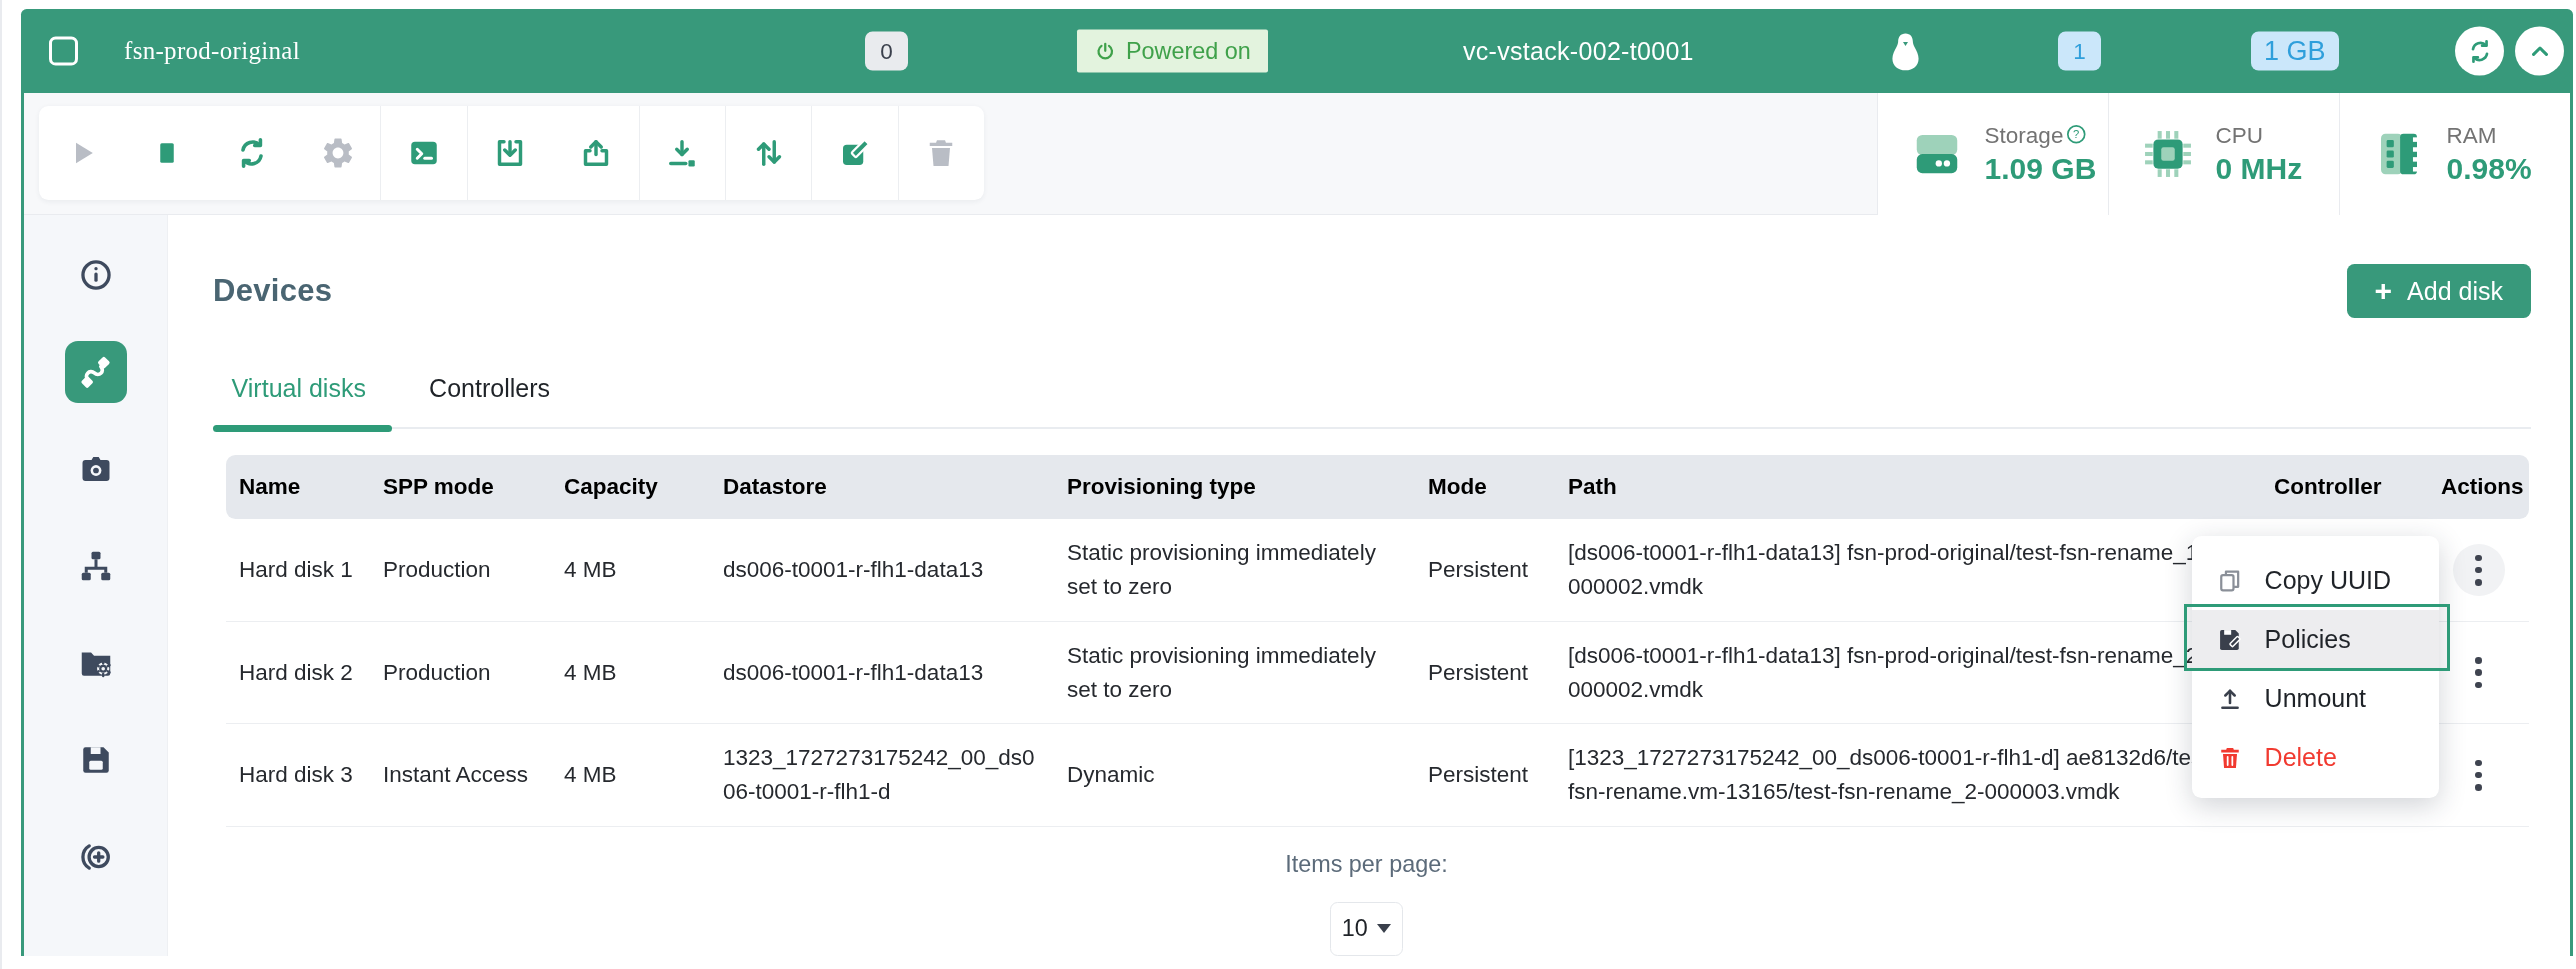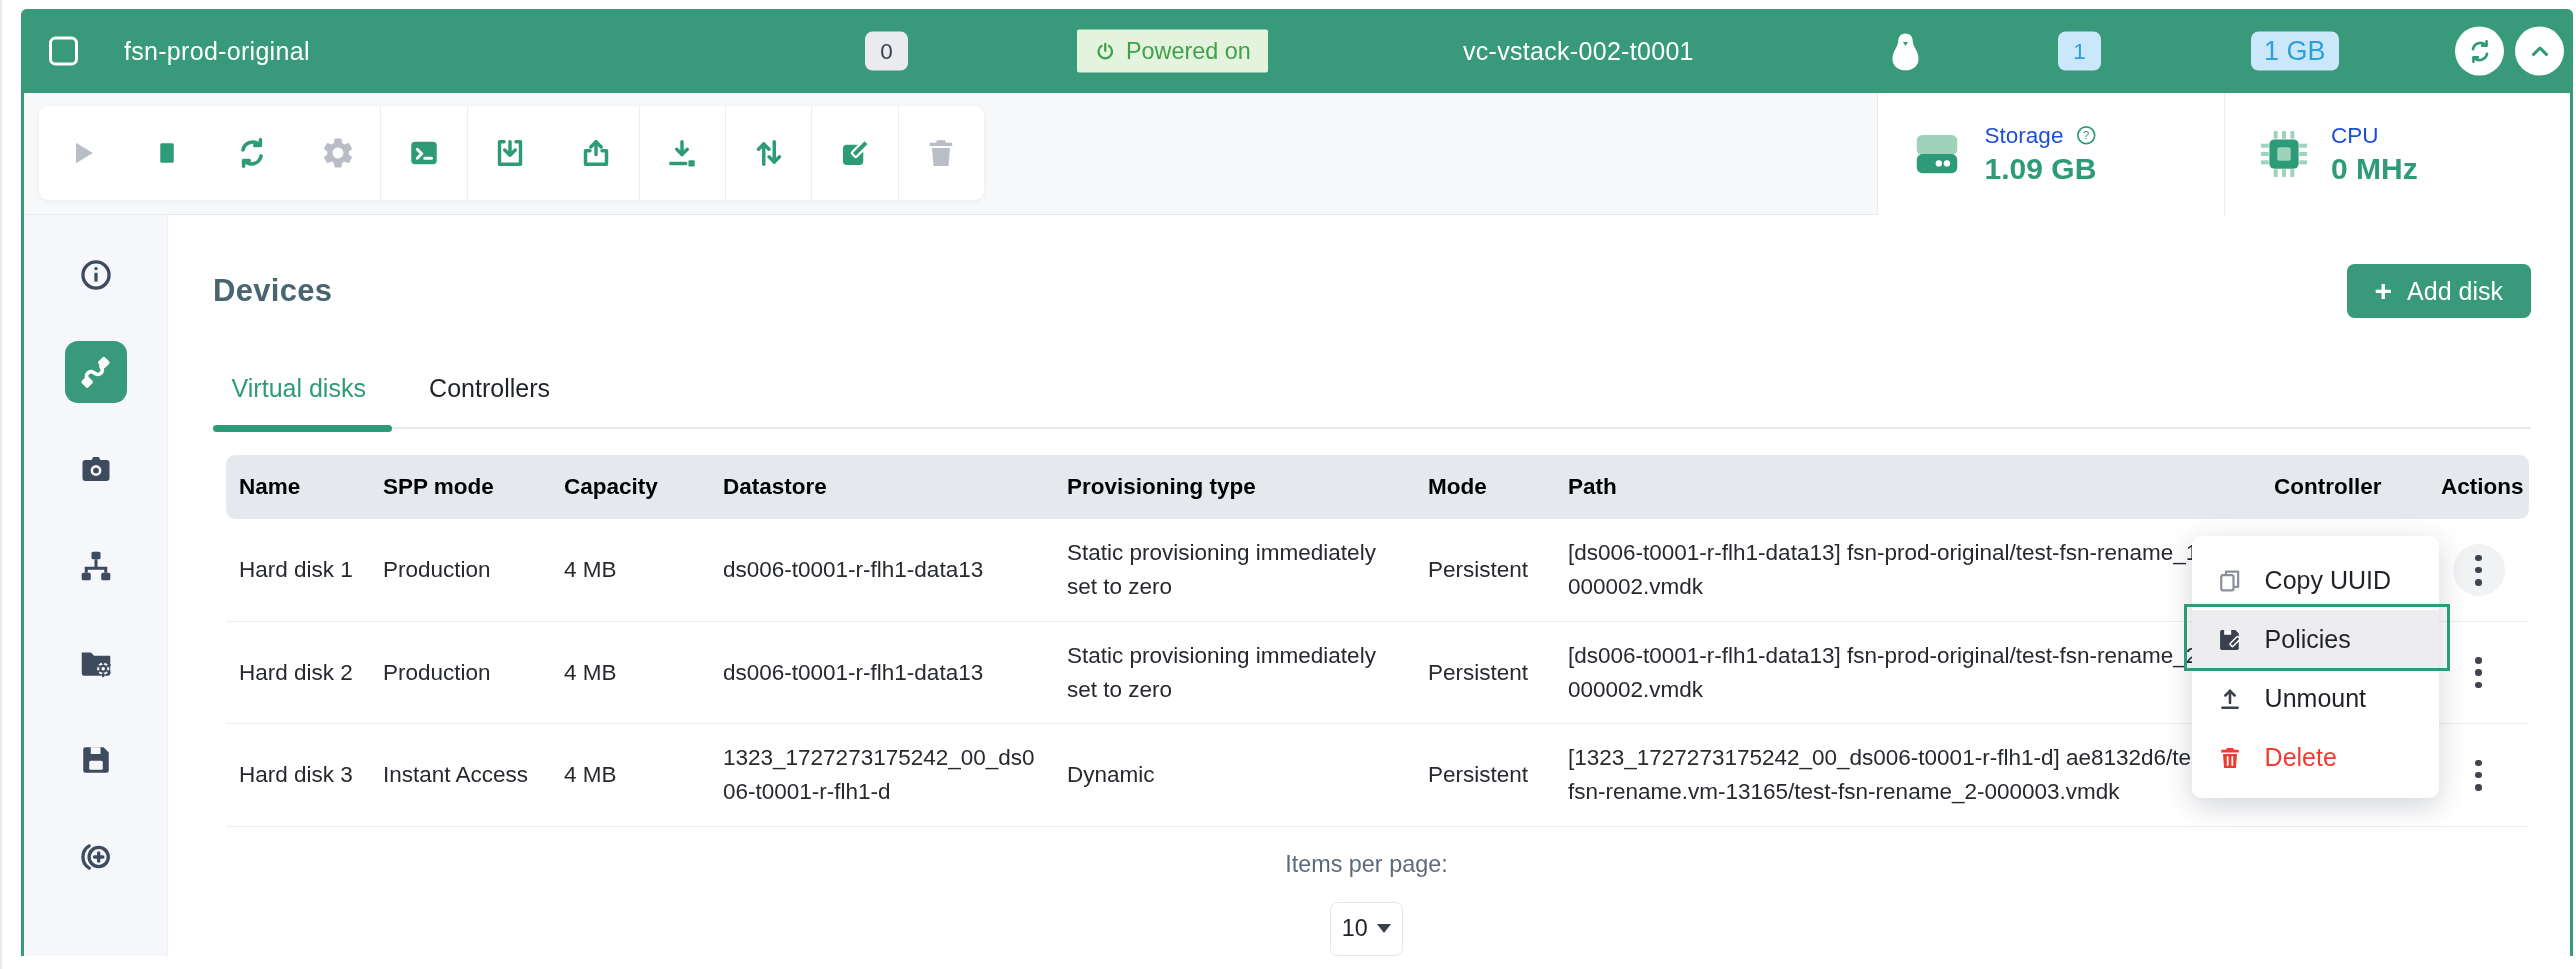--- a/index.html
+++ b/index.html
@@ -7,21 +7,21 @@
   .screen { position:relative; width:2576px; height:970px; background:#fff; border-left:2.8px solid #E9EBEF; }
 
   
   .panel { position:absolute; left:19px; top:9.4px; width:2552px; height:947px; }
   .vm-header { position:relative; height:84px; background:#38997B; border-radius:5.6px 5.6px 0 0; }
   .panel-body { position:relative; height:863px; border-left:3.7px solid #38997B; border-right:3.7px solid #38997B; border-bottom:3.7px solid #38997B; background:#F7F8FA; }
 
   
   .vm-header > * { position:absolute; top:50%; transform:translateY(-50%); }
   .hdr-checkbox { left:28px; width:29px; height:29px; border:3.3px solid #fff; border-radius:6.6px; background:transparent; cursor:pointer; }
-  .hdr-title { left:103px; color:#fff; font-size:25px; letter-spacing:0.3px; }
+  .hdr-title { left:103px; color:#fff; font-size:25px; letter-spacing:0.3px;font-family:Liberation Serif, serif; }
   .hdr-badge-count { left:844px; min-width:43px; height:39px; background:#E9EBEE; color:#3A404C; font-size:22.5px; border-radius:7.5px; display:flex; align-items:center; justify-content:center; padding:0 9.4px; }
   .power-pill { left:1056px; height:43px; background:#E3F3DE; border-radius:2px; display:flex; align-items:center; gap:9.4px; padding:0 17px; color:#3FA14A; font-size:23.4px; }
   .hdr-host { left:1442px; color:#fff; font-size:25px; letter-spacing:0.3px; }
   .hdr-os { left:1863px; width:43px; height:47px; }
   .hdr-badge-cpu { left:2037px; min-width:43px; height:39px; background:#CBE7FA; color:#2F9FDB; font-size:22.5px; border-radius:7.5px; display:flex; align-items:center; justify-content:center; padding:0 9.4px; }
   .hdr-badge-ram { left:2230px; height:39px; background:#CBE7FA; color:#2F9FDB; font-size:27px; border-radius:7.5px; display:flex; align-items:center; justify-content:center; padding:0 13px; white-space:nowrap; }
   .hdr-circle-btn { width:49px; height:49px; border-radius:50%; background:#fff; border:none; display:flex; align-items:center; justify-content:center; cursor:pointer; }
   .hdr-circle-btn svg { width:28px; height:28px; }
   .btn-hdr-refresh { left:2434px; }
   .btn-hdr-collapse { left:2494px; }
@@ -31,21 +31,21 @@
   .toolbar-card { position:absolute; left:15px; top:13px; width:945px; height:94px; background:#fff; border-radius:9.4px; box-shadow:0 1.9px 5.6px rgba(40,50,70,.06); display:flex; }
   .tb-btn { flex:1; display:flex; align-items:center; justify-content:center; background:none; border:none; cursor:pointer; }
   .tb-btn.divider { border-right:1.4px solid #ECEEF1; }
   .tb-btn svg { width:36px; height:36px; }
   .tb-btn.disabled { cursor:default; }
 
   .stats { position:absolute; right:0; top:0; width:693px; height:122px; background:#fff; border-left:0.9px solid #E9EBEF; display:flex; }
   .stat { flex:1; display:flex; align-items:center; gap:20.6px; padding-left:32px; }
   .stat + .stat { border-left:0.9px solid #E9EBEF; }
   .stat-icon { width:54px; height:54px; }
-  .stat-label { color:#1d4ed8; font-size:22.5px; display:flex; align-items:center; gap:12px; }
+  .stat-label { color:#737373; font-size:22.5px; display:flex; gap:2px; }
   .stat-value { color:#2E9B78; font-size:30px; font-weight:bold; margin-top:3.7px; }
   .help-icon { width:22.5px; height:22.5px; }
 
   
   .content-row { display:flex; height:741px; }
   .sidebar { width:144px; background:#F5F7FA; border-right:0.9px solid #EEF0F3; display:flex; flex-direction:column; align-items:center; padding-top:37px; gap:52px; }
   .side-item { width:45px; height:45px; display:flex; align-items:center; justify-content:center; background:none; border:none; cursor:pointer; color:#3E4A5E; }
   .side-item svg { width:36px; height:36px; }
   .side-item.active { width:62px; height:62px; background:#38997B; border-radius:13px; color:#fff; margin:-8.4px 0; }
   .side-item.active svg { width:37px; height:37px; }
@@ -241,20 +241,41 @@
                   <rect x="18.8" y="14.8" width="3.4" height="1.8"></rect>
                 </g>
                 <rect x="5.5" y="5.5" width="13" height="13" rx="2.2" fill="#2E9B78"></rect>
                 <rect x="9" y="9" width="6" height="6" rx="1" fill="#9ED2BA"></rect>
               </svg>
             <div>
               <div class="stat-label">
                   <span>CPU</span>
                 </div>
               <div class="stat-value">0 MHz</div>
+            </div>
+          </div>
+          <div class="stat">
+            <svg class="stat-icon" viewBox="0 0 24 24">
+                <rect x="4" y="3" width="9.5" height="18" rx="2" fill="#9ED2BA"></rect>
+                <rect x="12.5" y="3" width="7.5" height="18" rx="1.5" fill="#2E9B78"></rect>
+                <rect x="6.5" y="5.8" width="3.2" height="3.2" rx="0.6" fill="#2E9B78"></rect>
+                <rect x="6.5" y="10.4" width="3.2" height="3.2" rx="0.6" fill="#2E9B78"></rect>
+                <rect x="6.5" y="15" width="3.2" height="3.2" rx="0.6" fill="#2E9B78"></rect>
+                <g fill="#fff">
+                  <rect x="18.2" y="4.6" width="1.8" height="2"></rect>
+                  <rect x="18.2" y="9" width="1.8" height="2"></rect>
+                  <rect x="18.2" y="13.4" width="1.8" height="2"></rect>
+                  <rect x="18.2" y="17.8" width="1.8" height="2"></rect>
+                </g>
+              </svg>
+            <div>
+              <div class="stat-label">
+                  <span>RAM</span>
+                </div>
+              <div class="stat-value">0.98%</div>
             </div>
           </div>
         </div>
       </div>
 
       <div class="content-row">
         <nav class="sidebar">
           <button class="side-item">
             <svg viewBox="0 0 24 24">
                 <circle cx="12" cy="12" r="8.7" fill="none" stroke="currentColor" stroke-width="2.2"></circle>

